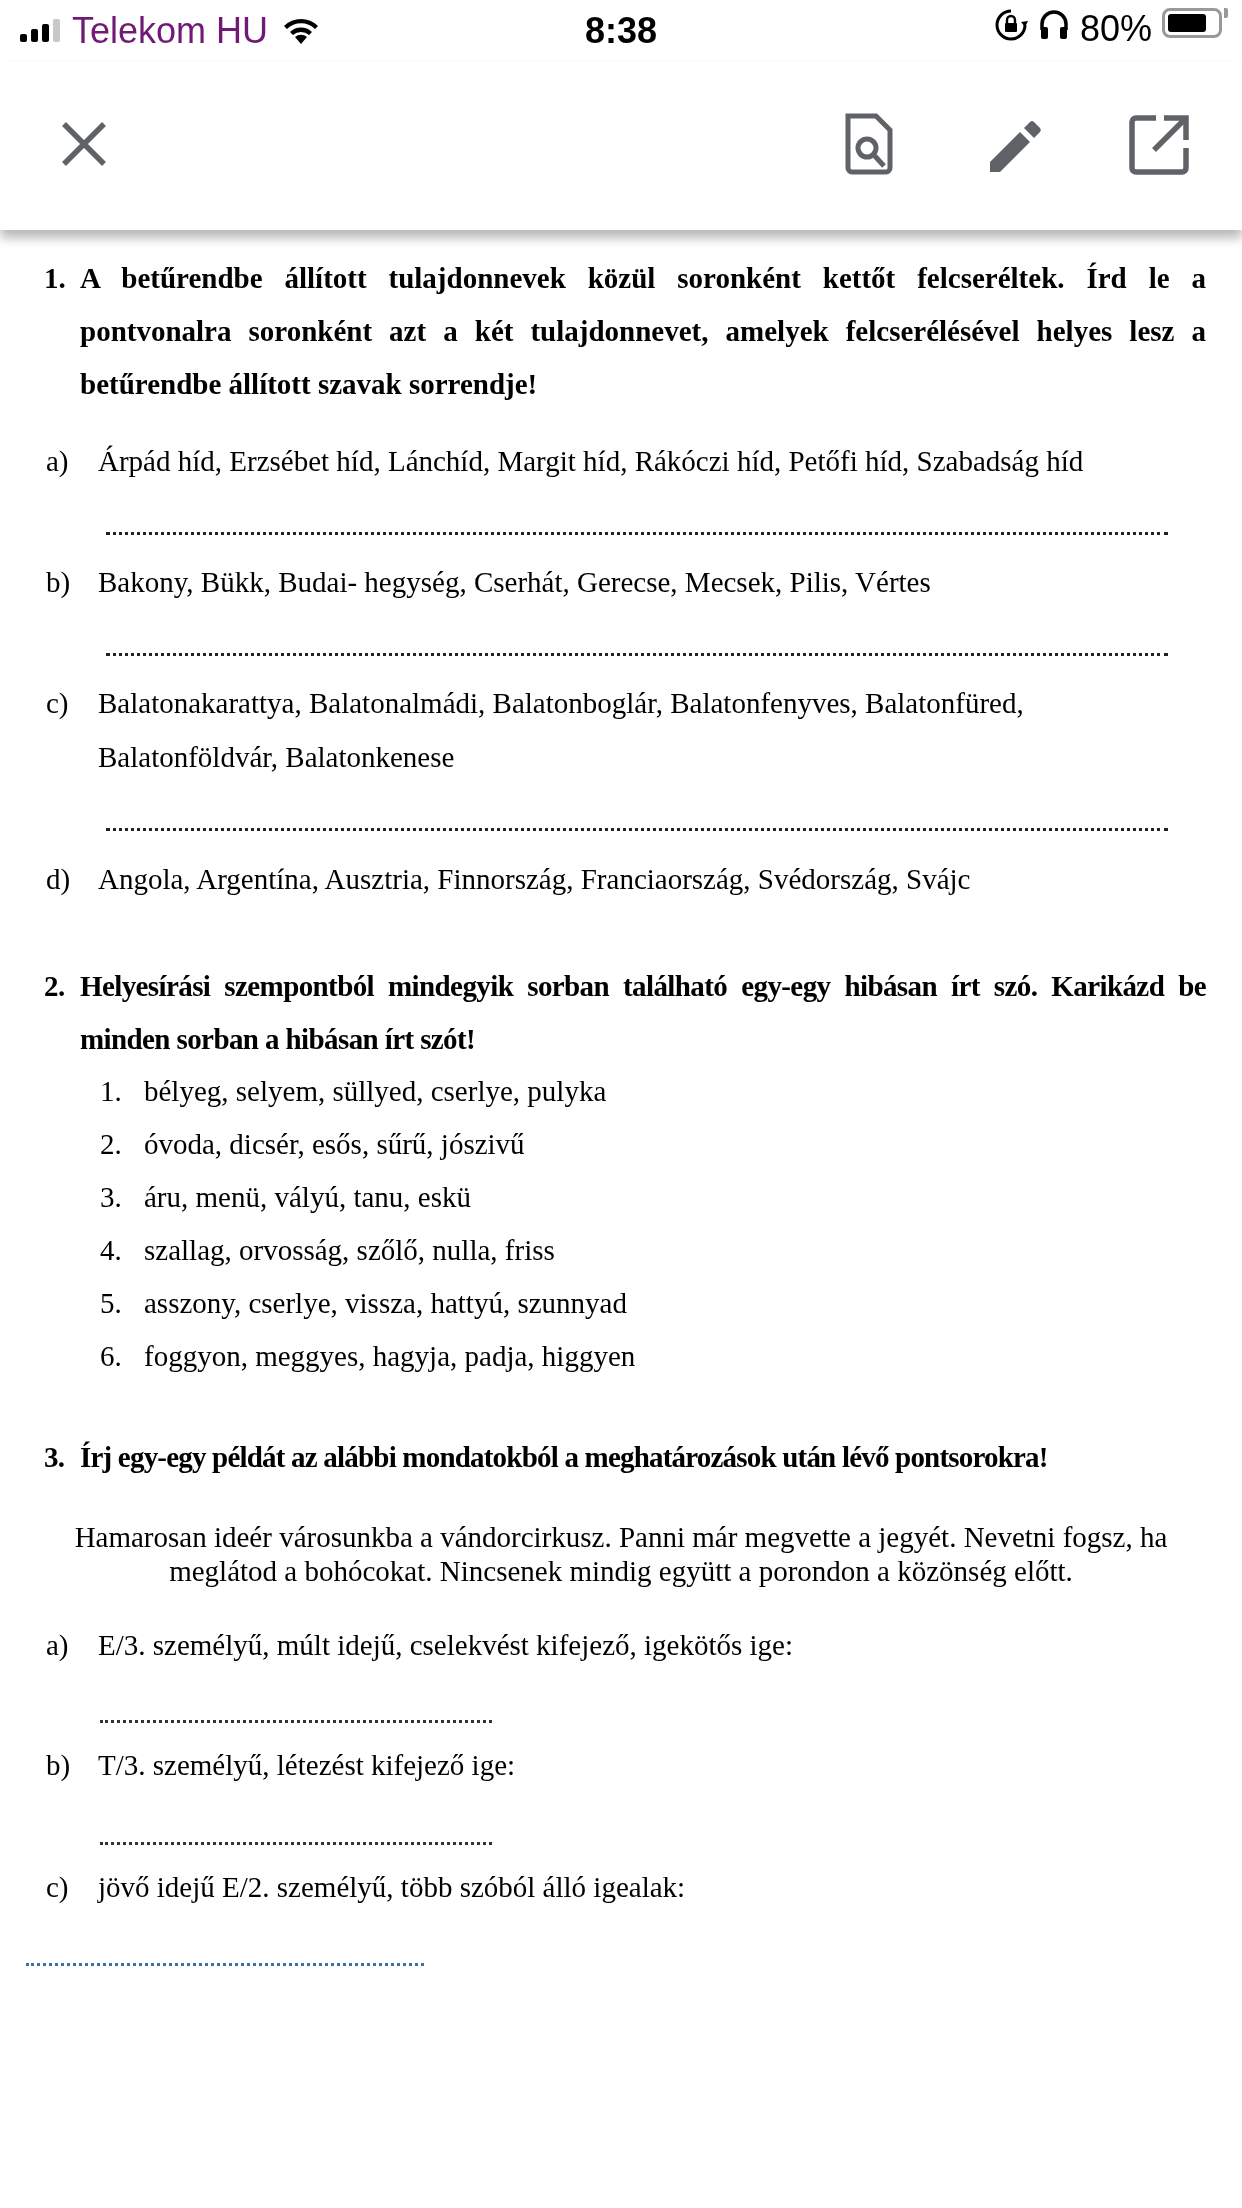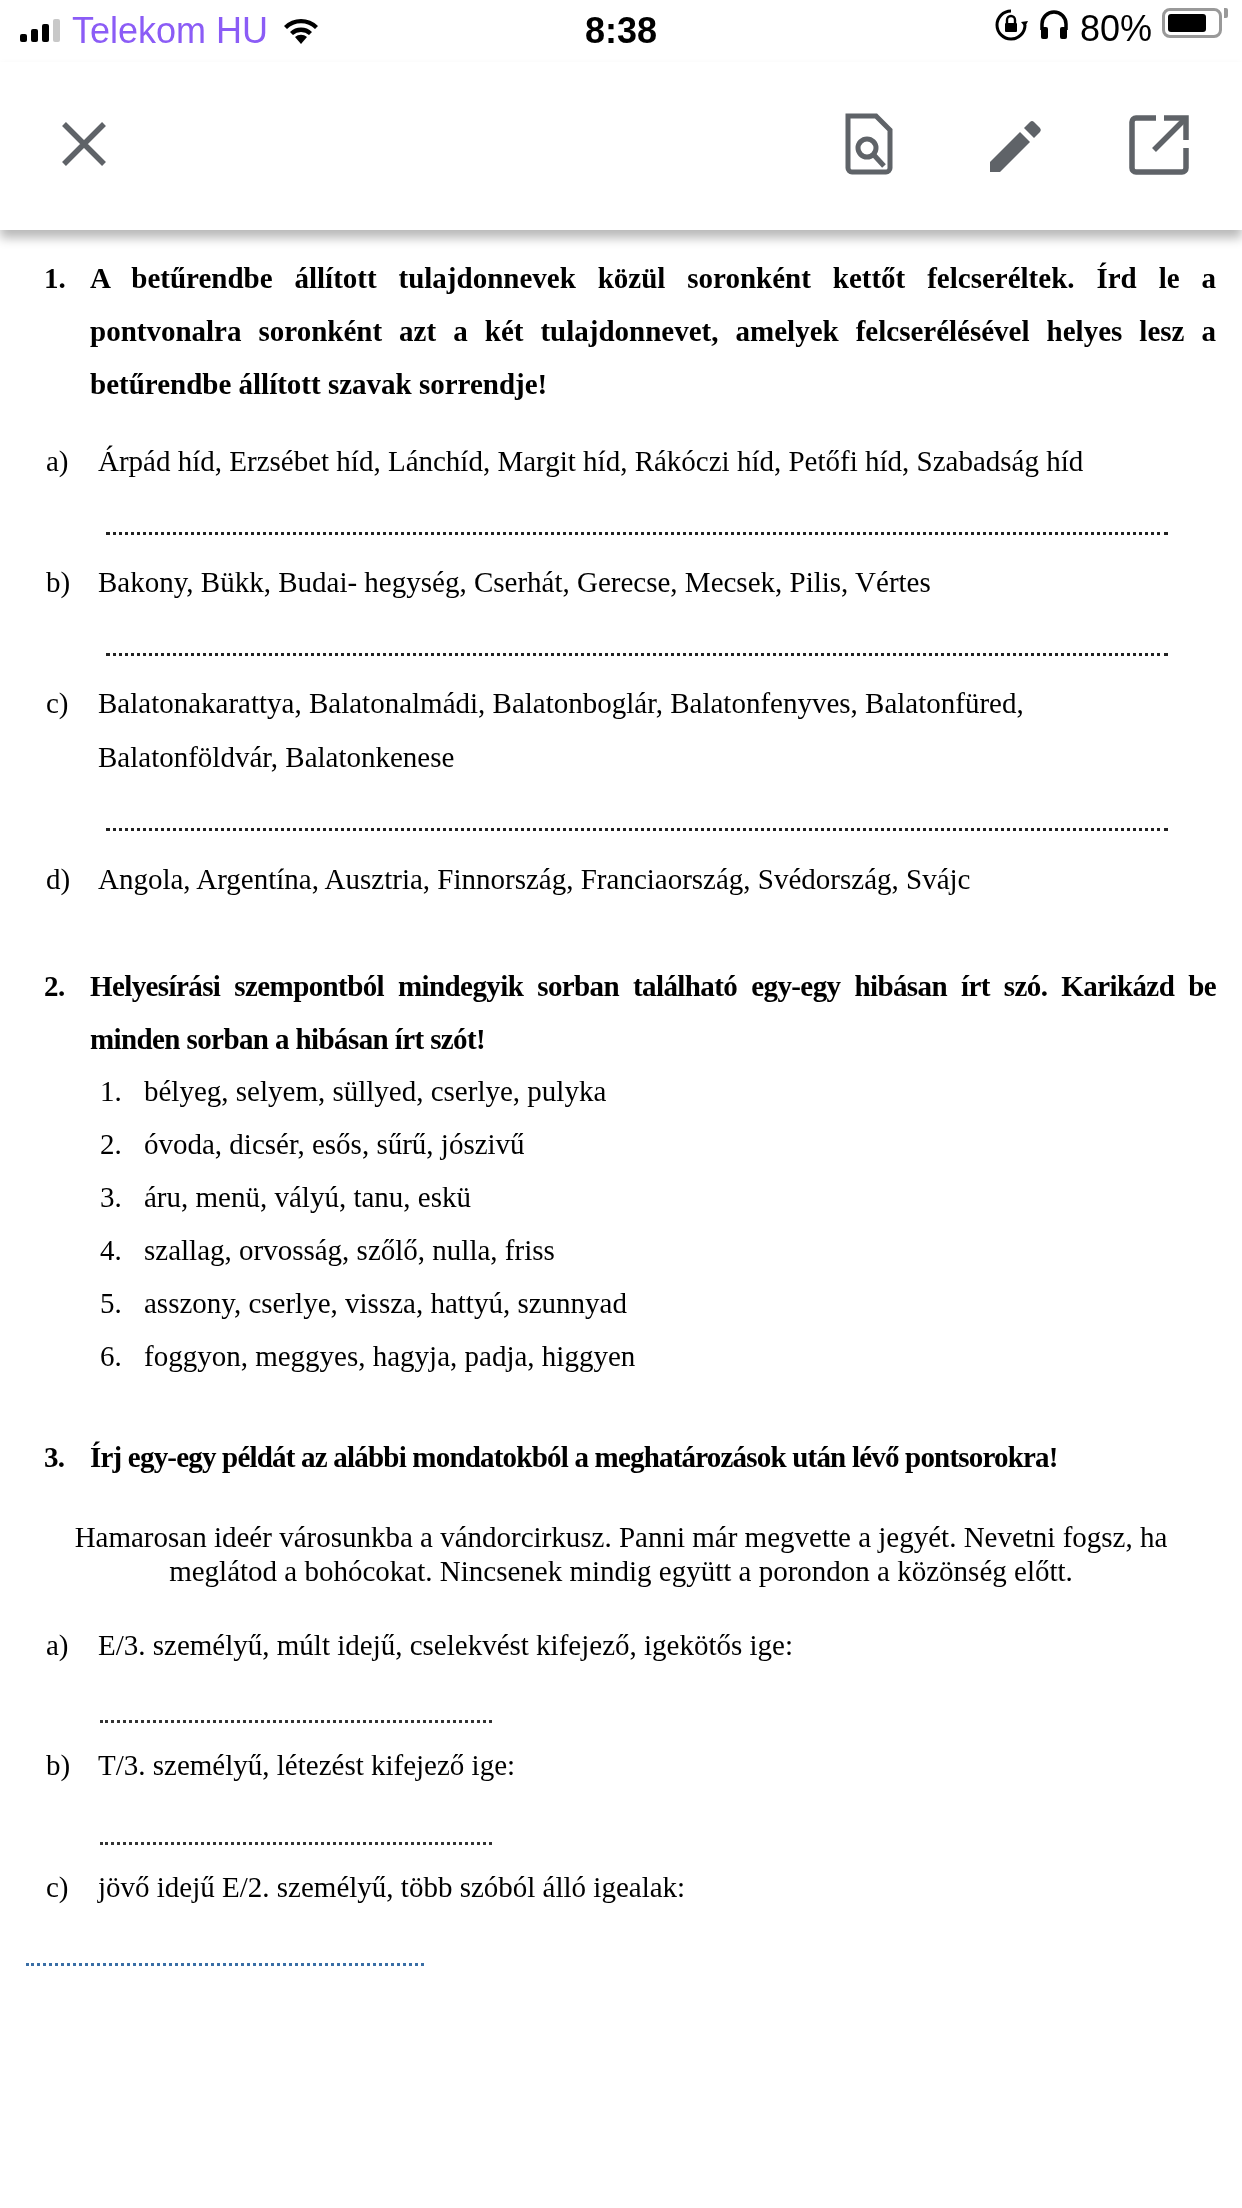--- a/index.html
+++ b/index.html
@@ -8,21 +8,21 @@
 
   
   .status-bar {
     position: absolute; left: 0; top: 0; width: 1242px; height: 62px;
     background: #fff; font-family: "Liberation Sans", sans-serif;
   }
   .sb-left { position: absolute; left: 20px; top: 8px; display: flex; align-items: center; height: 46px; }
   .signal { display: flex; align-items: flex-end; gap: 4px; height: 22px; margin-right: 12px; }
   .signal span { width: 7px; background: #000; border-radius: 2px; display: block; }
   .signal span.off { background: #c8c8c8; }
-  .carrier { font-size: 36px; color: #8b5cf6; }
+  .carrier { font-size: 36px; color: #701a75; }
   .wifi { margin-left: 14px; width: 38px; height: 30px; }
   .sb-time { position: absolute; left: 0; right: 0; top: 8px; text-align: center; font-size: 36px; font-weight: bold; height: 46px; line-height: 46px; }
   .sb-right { position: absolute; right: 14px; top: 8px; display: flex; align-items: flex-start; height: 46px; gap: 10px; }
   .sb-right svg { display: block; }
   .battery-pct { font-size: 36px; }
   .battery { width: 60px; height: 30px; border: 3px solid #999; border-radius: 8px; padding: 3px; position: relative; }
   .battery .fill { width: 80%; height: 100%; background: #000; border-radius: 3px; }
   .battery-cap { width: 4px; height: 10px; background: #999; border-radius: 0 2px 2px 0; margin-left: -8px; }
 
   
@@ -34,21 +34,21 @@
   .tb-title { position: absolute; left: 216px; top: 46px; font-size: 51px; color: #202124; line-height: 72px; letter-spacing: -0.5px; }
   .tb-icon { position: absolute; top: 48px; width: 70px; height: 70px; cursor: pointer; }
   .tb-icon.find { left: 834px; }
   .tb-icon.edit { left: 980px; }
   .tb-icon.open { left: 1124px; }
 
   
   .doc { position: absolute; left: 0; top: 230px; width: 1242px; height: 1978px; font-family: "Liberation Serif", serif; font-size: 29px; color: #000; }
   .q-head { position: absolute; left: 44px; font-weight: bold; font-size: 29px; line-height: 53px; }
   .q-head .num { position: absolute; left: 0; top: 0; }
-  .q-head .txt { position: absolute; left: 46px; width: 1126px; text-align: justify; }
+  .q-head .txt { position: absolute; left: 36px; width: 1126px; text-align: justify; }
   .item { position: absolute; left: 46px; font-size: 29px; line-height: 54px; }
   .item .lbl { position: absolute; left: 0; top: 0; }
   .item .txt { position: absolute; left: 52px; width: 1100px; }
   .dotline { position: absolute; left: 106px; width: 1062px; border-bottom: 3px dotted #222; height: 2px; }
   .dotline.short { width: 392px; left: 100px; border-bottom-width: 3px; border-bottom-color: #333; }
   .dotline.blue { left: 26px; width: 398px; border-bottom-color: #3a6ea5; }
   .numlist { position: absolute; left: 100px; font-size: 29px; }
   .numlist .row { position: relative; height: 53px; line-height: 53px; }
   .numlist .row .n { position: absolute; left: 0; }
   .numlist .row .t { position: absolute; left: 44px; white-space: nowrap; }

